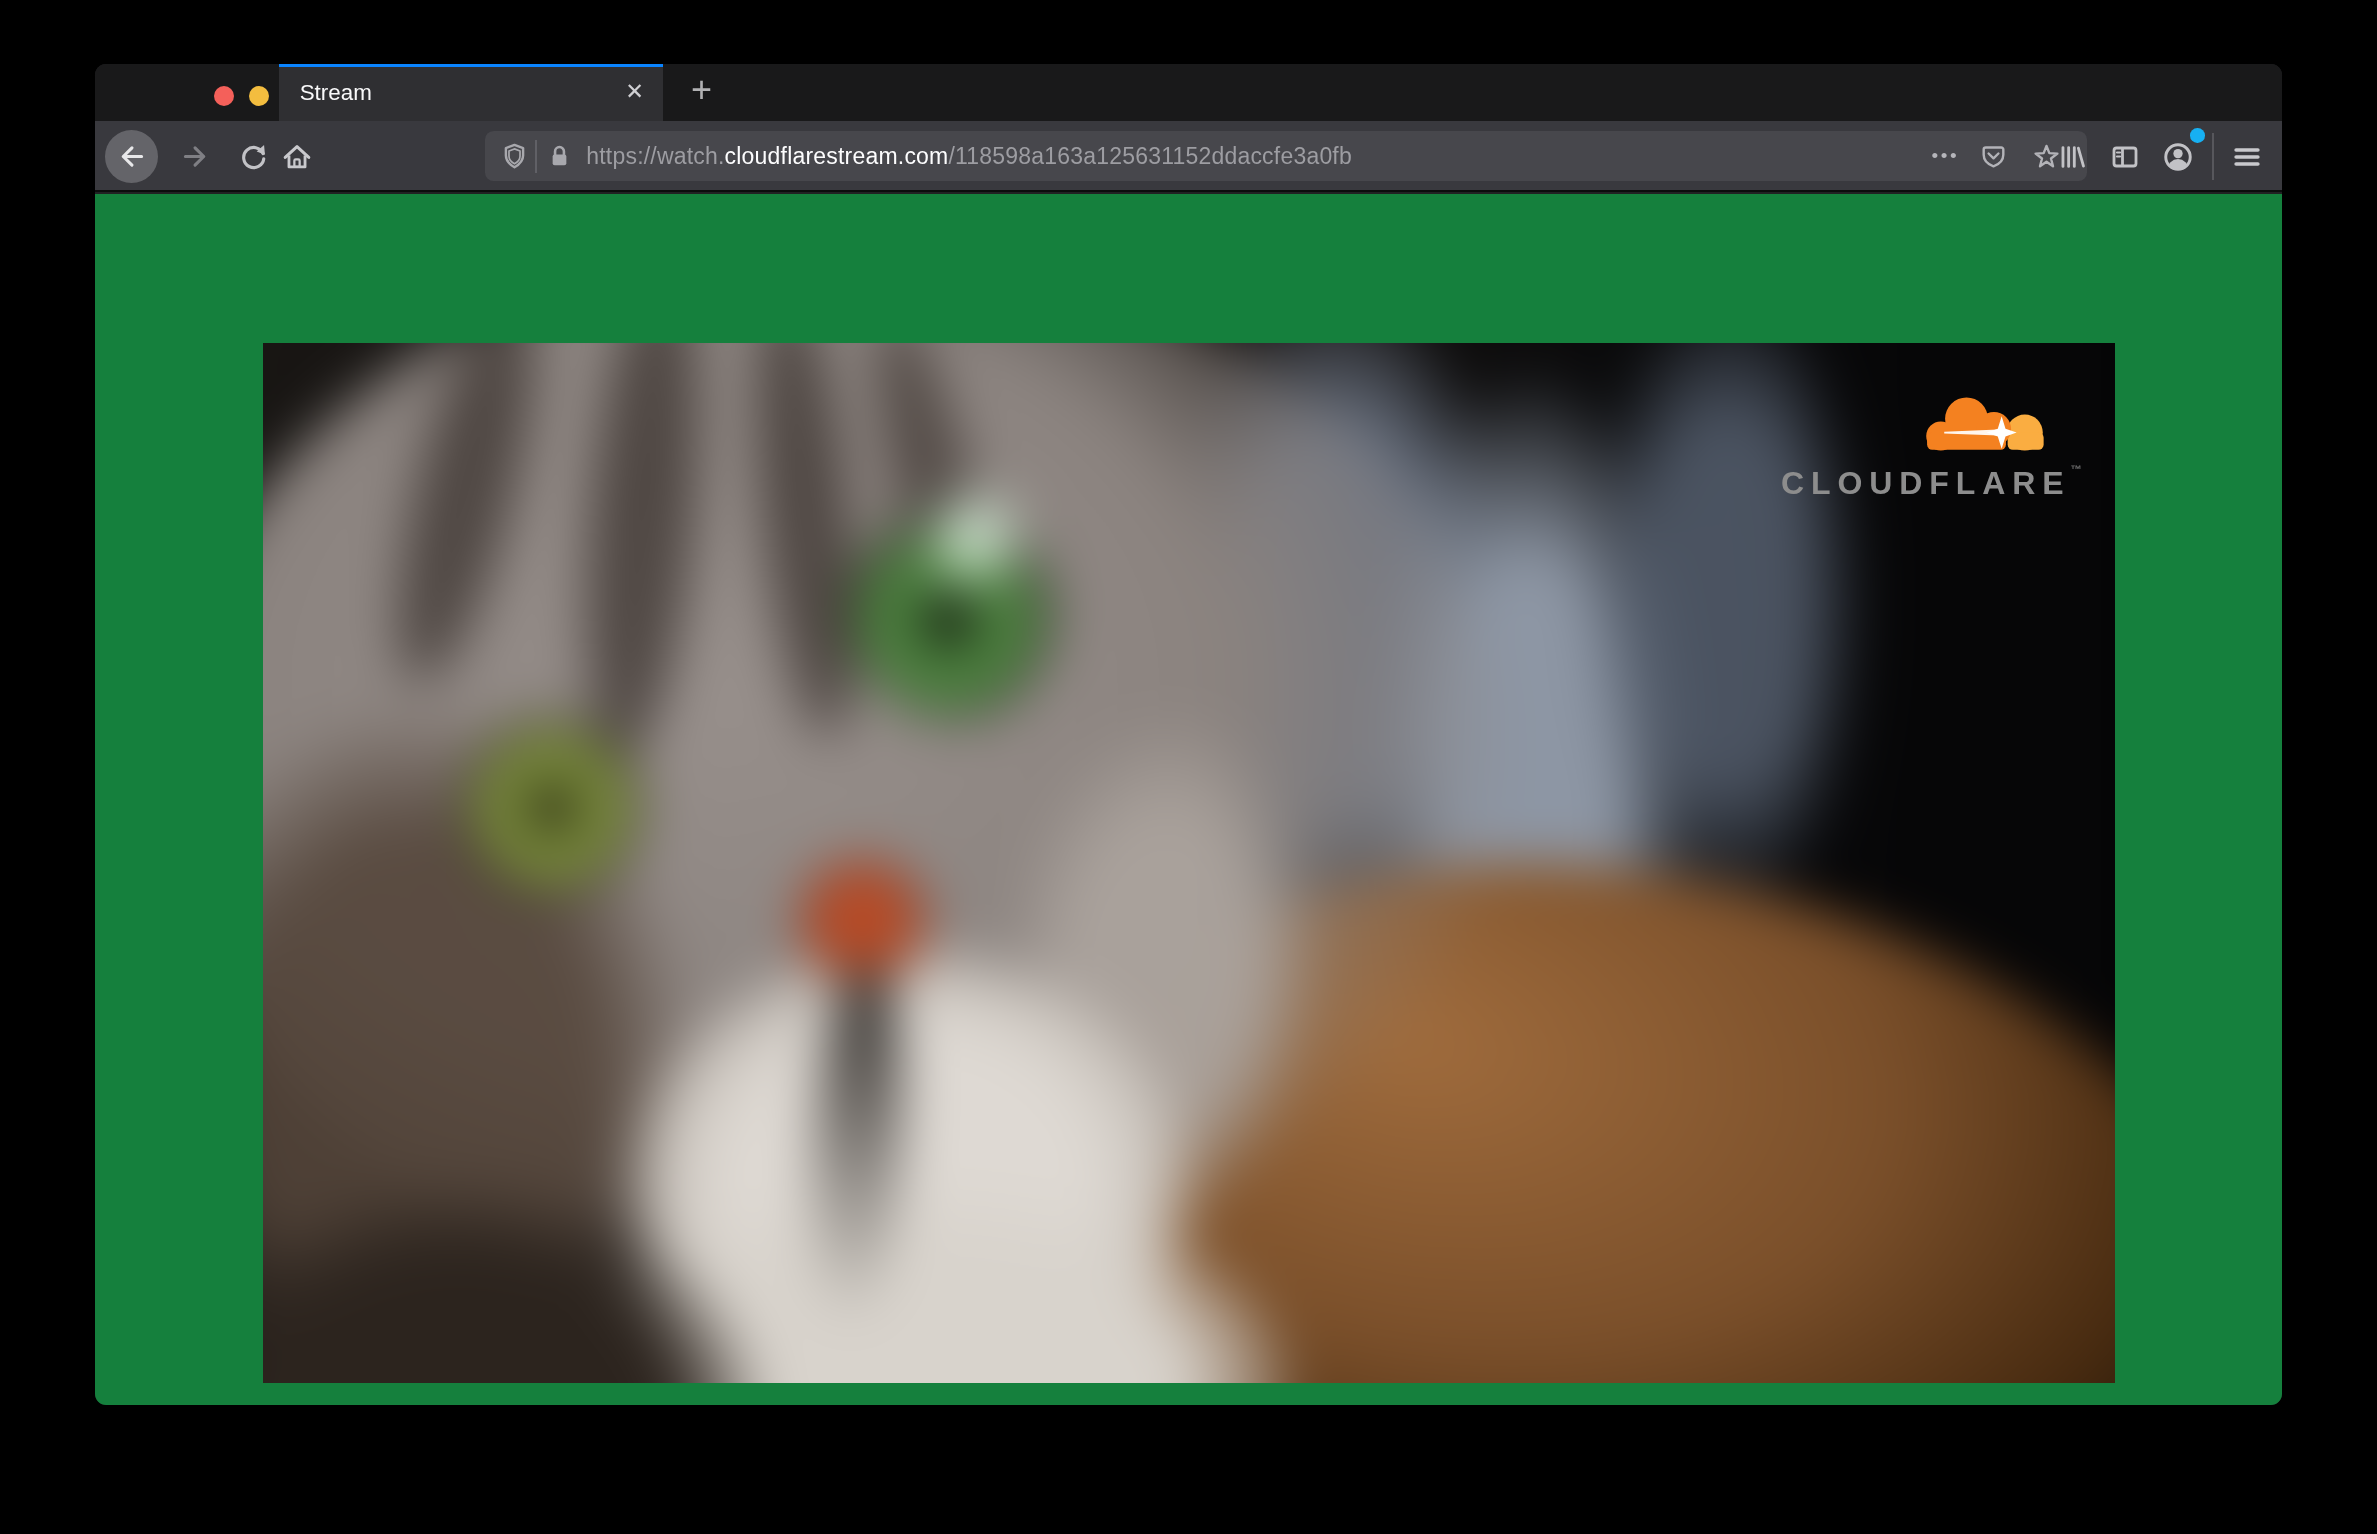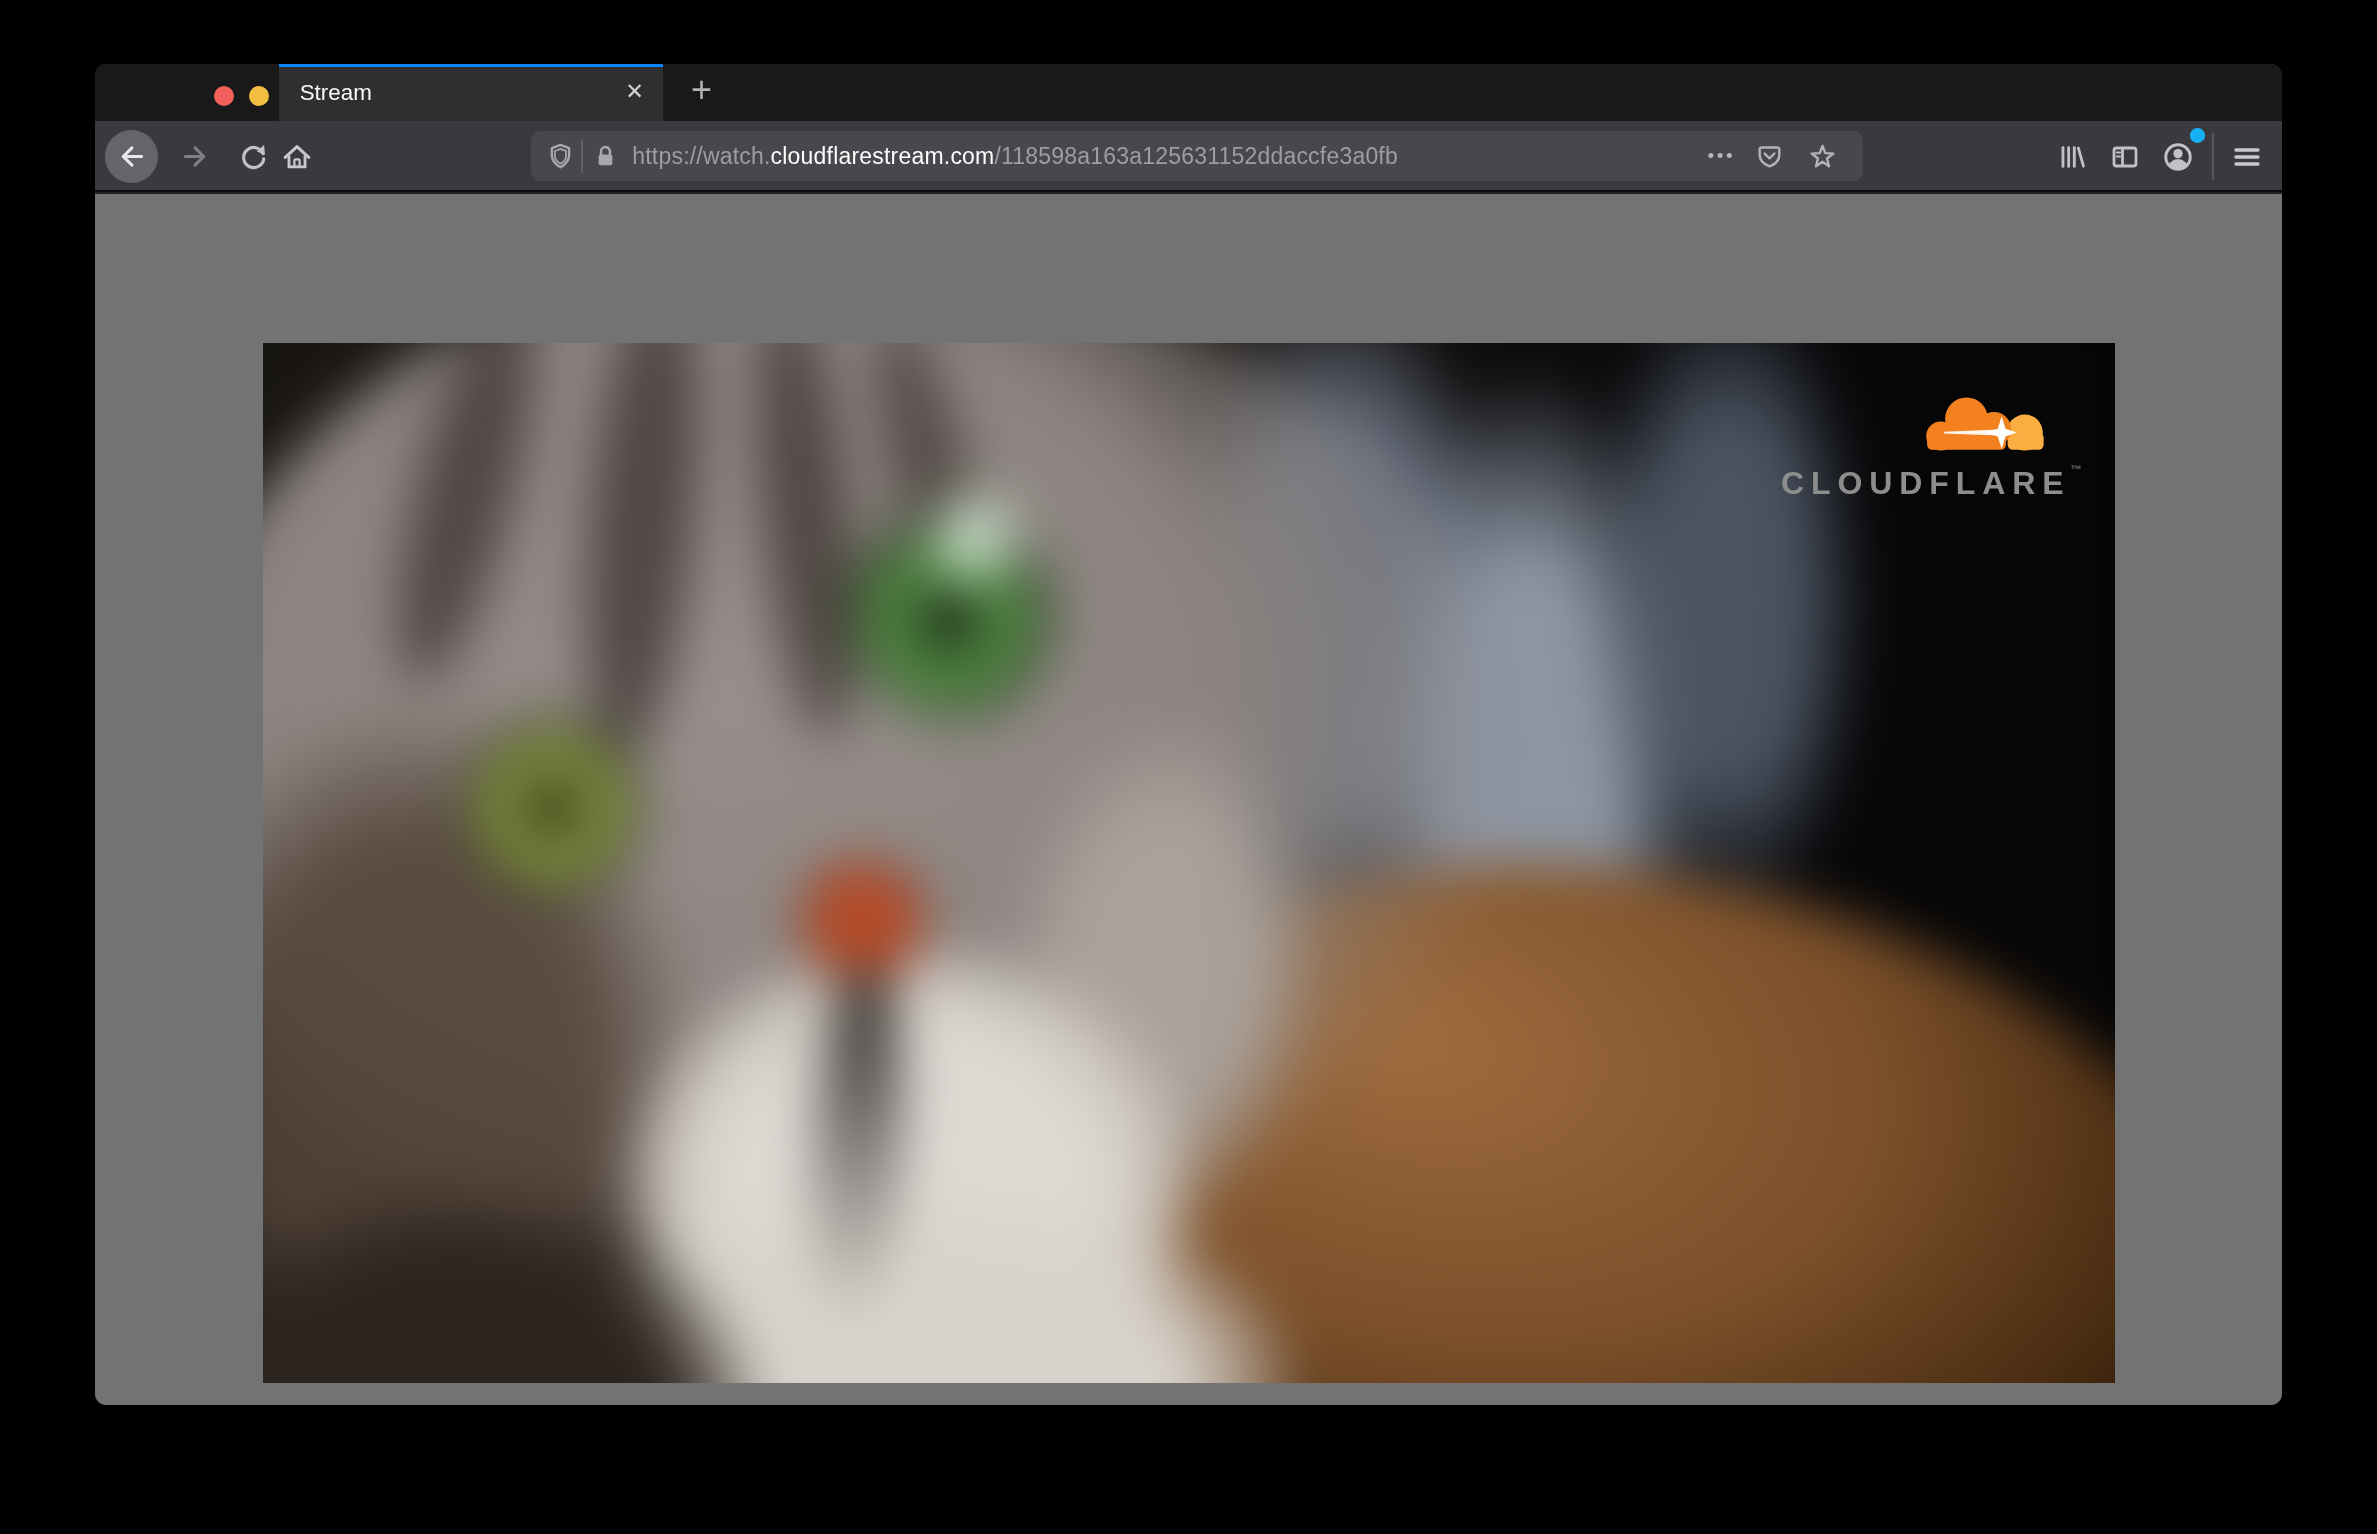--- a/index.html
+++ b/index.html
@@ -21,35 +21,35 @@
   #new-tab{position:absolute;left:579px;top:0;width:55px;height:57px;text-align:center;
     line-height:52px;font-size:36px;font-weight:300;color:#b1b1b3;}
 
   
   #toolbar{position:absolute;left:0;top:57px;width:100%;height:71px;background:#39393e;
     border-bottom:2.6px solid #0c0c0d;}
   .navbtn{position:absolute;top:0;height:71px;display:flex;align-items:center;justify-content:center;}
   #back-circle{left:9.5px;top:8.6px;width:53px;height:53px;border-radius:50%;background:#646469;
     display:flex;align-items:center;justify-content:center;}
   
-  #urlbar{position:absolute;left:436px;top:10.3px;width:1332px;height:50px;background:#47474c;
+  #urlbar{position:absolute;left:390px;top:10.3px;width:1602px;height:50px;background:#47474c;
     border-radius:8.6px;display:flex;align-items:center;}
   #urlbar .divider{width:1.7px;height:33px;background:#606066;margin:0 8.6px 0 5.2px;}
   #url-text{flex:1;font-size:23px;white-space:nowrap;overflow:hidden;letter-spacing:0.2px;}
   #url-text .dim{color:#9d9da2;}
   #url-text .domain{color:#fdfdfe;}
   #overflow-dots{font-size:19px;color:#b5b5ba;letter-spacing:2.6px;margin-right:19px;}
   .urlbar-icon{margin-right:20.7px;}
   .chrome-icon{position:absolute;top:0;height:71px;display:flex;align-items:center;}
   #toolbar-divider{position:absolute;left:2117px;top:12px;width:1.7px;height:47px;background:#57575c;}
   #notif-dot{position:absolute;left:2095px;top:6.9px;width:14.7px;height:14.7px;border-radius:50%;
     background:#17b0f2;}
 
   
-  #content{position:absolute;left:0;top:130px;width:100%;height:1211px;background:#737373;}
+  #content{position:absolute;left:0;top:130px;width:100%;height:1211px;background:#15803d;}
   #video{position:absolute;left:168px;top:149px;width:1852px;height:1040px;background:#060607;
     overflow:hidden;}
   #blurwrap{position:absolute;left:-69px;top:-69px;width:1990px;height:1178px;
     filter:blur(26px);background:linear-gradient(100deg,#181614 0%,#15110e 45%,#0a0a0b 64%,#050507 100%);}
   .blob{position:absolute;border-radius:50%;}
 
   
   #cf-logo{position:absolute;right:50px;top:45px;width:284px;text-align:right;}
   #cf-word{margin-top:3.4px;font-size:32px;font-weight:bold;letter-spacing:6.9px;color:#8d8d8d;
     white-space:nowrap;}

